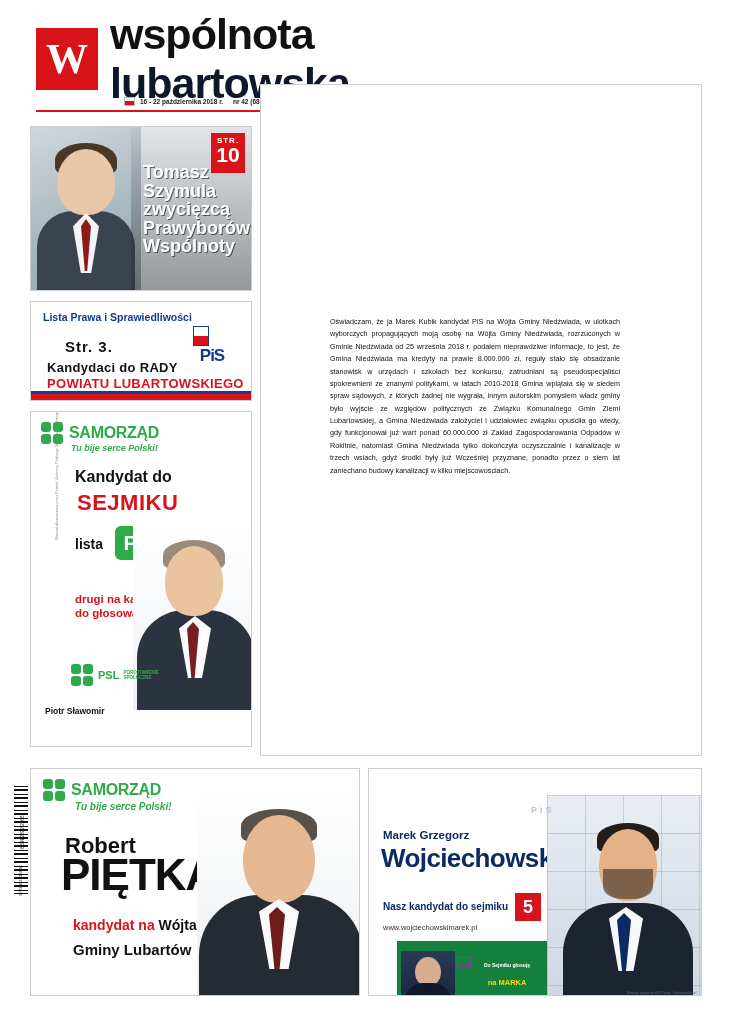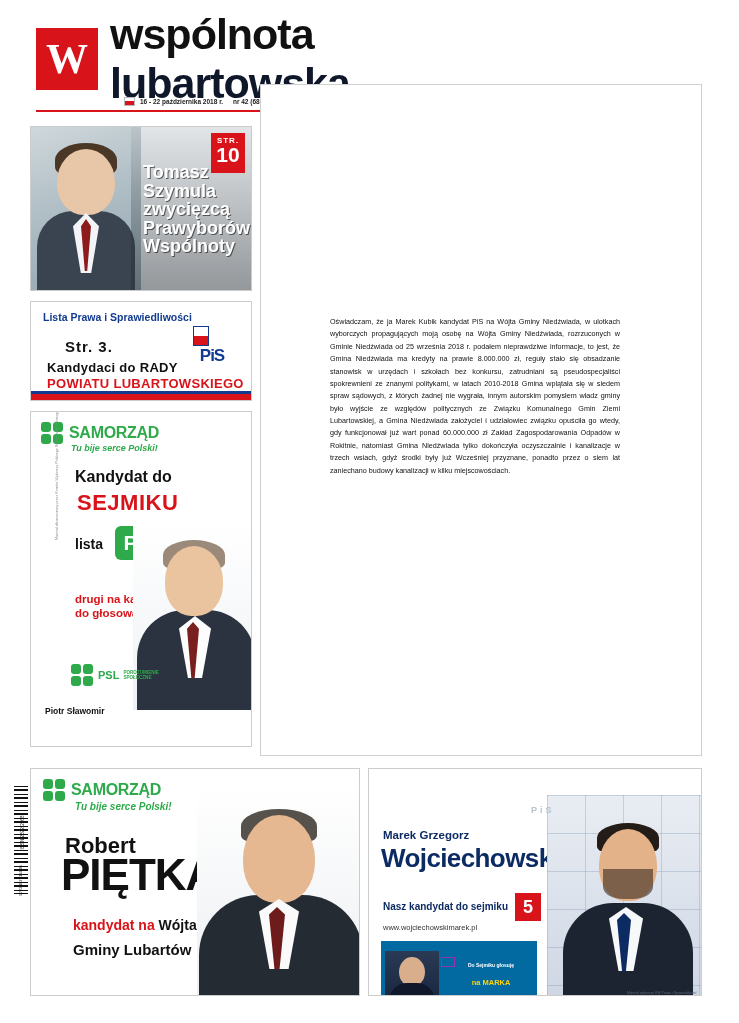--- a/index.html
+++ b/index.html
@@ -124,21 +124,21 @@
   
   .ad-woj { position:absolute; left:368px; top:768px; width:334px; height:228px; border:1px solid #ccc; background:#ffffff; overflow:hidden; }
   .woj-top { position:absolute; left:0; top:0; width:100%; height:26px; background:#fff; }
   .woj-claim { position:absolute; left:0; top:25px; width:100%; text-align:right; font-size:16px; font-weight:bold; color:#0d2b63; letter-spacing:.3px; }
   .woj-left { position:absolute; left:0; top:26px; width:180px; height:202px; background:#fff; }
   .woj-first { position:absolute; left:14px; top:34px; font-size:11.5px; font-weight:bold; color:#0d2b63; }
   .woj-last { position:absolute; left:12px; top:48px; font-size:26px; font-weight:bold; color:#0d2b63; letter-spacing:-.6px; }
   .woj-sub { position:absolute; left:14px; top:106px; font-size:10px; font-weight:bold; color:#0d2b63; }
   .woj-num { position:absolute; left:146px; top:98px; width:26px; height:28px; background:#d9131a; color:#fff; font-size:18px; font-weight:bold; display:flex; align-items:center; justify-content:center; }
   .woj-url { position:absolute; left:14px; top:128px; font-size:7.5px; color:#333; }
-  .woj-inset { position:absolute; left:12px; top:146px; width:156px; height:70px; background:#0369a1; overflow:hidden; }
+  .woj-inset { position:absolute; left:28px; top:146px; width:156px; height:70px; background:#15803d; overflow:hidden; }
   .woj-inset .ph { position:absolute; left:4px; top:10px; width:54px; height:60px; background:linear-gradient(180deg,#2a3a55,#16233a); }
   .woj-inset .ph .hd { position:absolute; left:14px; top:6px; width:26px; height:30px; border-radius:50%; background:#d8ae8c; }
   .woj-inset .ph .bd { position:absolute; left:4px; top:32px; width:46px; height:32px; background:#11182b; border-radius:18px 18px 0 0; }
   .woj-inset .flagpl { position:absolute; left:60px; top:16px; width:14px; height:10px; border:.5px solid #93a; }
   .woj-inset .badge { position:absolute; right:4px; top:12px; width:84px; text-align:center; color:#fff; }
   .woj-inset .badge .b1 { font-size:5px; font-weight:bold; }
   .woj-inset .badge .b2 { font-size:7.5px; font-weight:bold; color:#ffd400; }
   .woj-right { position:absolute; right:0; top:26px; width:154px; height:202px; background:linear-gradient(180deg,#e9edf3 0%,#cfd7e4 100%); overflow:hidden; }
   .woj-right .grid { position:absolute; inset:0; background-image:linear-gradient(to right, rgba(130,150,180,.35) 1px, transparent 1px), linear-gradient(to bottom, rgba(130,150,180,.35) 1px, transparent 1px); background-size:38px 38px; }
   .woj-right .suit { position:absolute; left:16px; top:108px; width:130px; height:96px; background:#1b2430; border-radius:50px 50px 0 0; }

